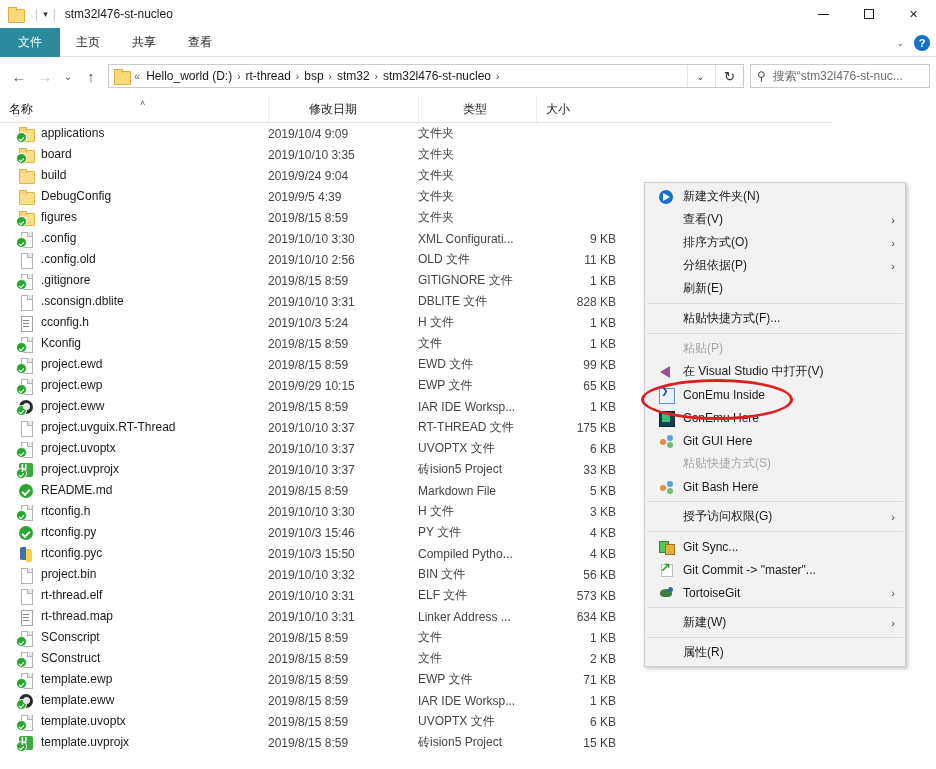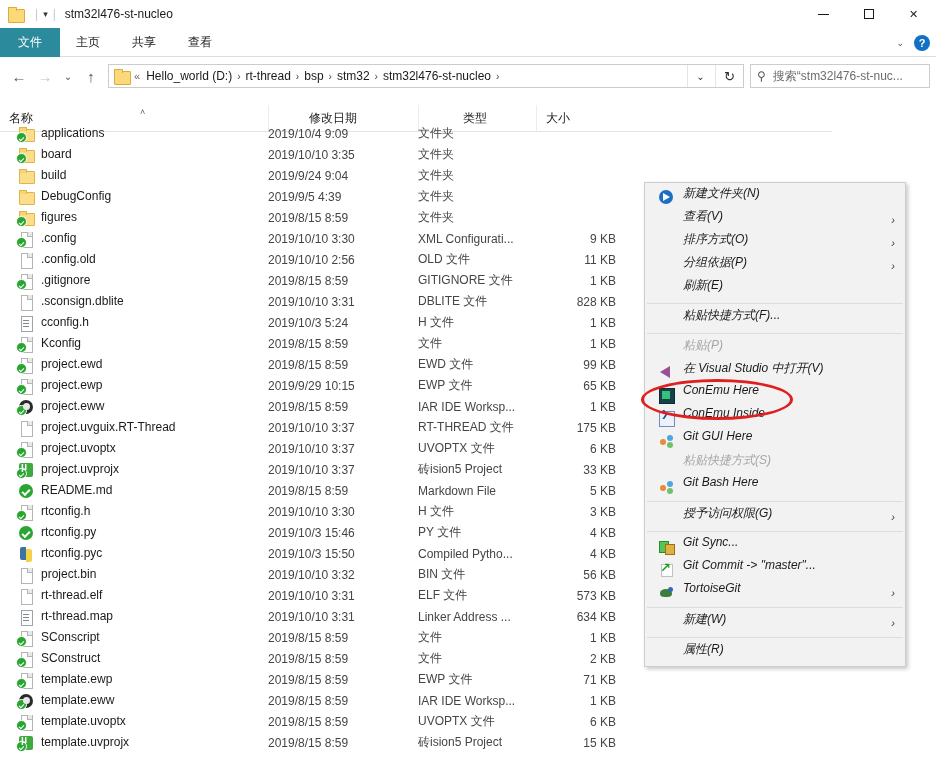--- a/index.html
+++ b/index.html
@@ -97,21 +97,21 @@
   }
   .searchbox {
     width:180px; height:24px; border:1px solid #cccccc; background:#fff;
     display:flex; align-items:center; padding:0 6px; margin-left:4px;
   }
   .search-icon { font-size:12px; color:#555; margin-right:7px; }
   .search-ph { font-size:12px; color:#6d6d6d; white-space:nowrap; overflow:hidden; }
 
   
   .colhdr {
-    position:absolute; left:0; top:105px; width:832px; height:27px;
+    position:absolute; left:0; top:96px; width:832px; height:27px;
     background:#ffffff; border-bottom:1px solid #e3e3e3;text-decoration:underline;
   }
   .colhdr .hc {
     position:absolute; top:0; height:26px; display:flex; align-items:center;
     font-size:12px; color:#1a1a1a; padding-left:9px;
     border-left:1px solid #ececec;
   }
   .colhdr .hc:first-child { border-left:none; }
   .sortarrow {
     position:absolute; left:140px; top:2px; font-size:9px; color:#666;
@@ -204,22 +204,22 @@
   }
 
   
   .ctxmenu {
     position:absolute; left:644px; top:182px; width:262px;
     background:#f2f2f2; border:1px solid #cdcdcd;
     box-shadow: 2px 2px 4px rgba(0,0,0,0.22);
     padding:2px 0; z-index:40;
   }
   .mi {
-    position:relative; height:23px; display:flex; 
-    font-size:12px; color:#1a1a1a; padding-left:38px; padding-right:22px;font-style:italic;
+    position:relative; height:23px; display:flex; align-items:center;
+    font-size:12px; color:#1a1a1a; padding-left:38px; padding-right:22px;
   }
   .mi.disabled { color:#a6a6a6; }
   .mi .mi-icon {
     position:absolute; left:14px; top:50%; transform:translateY(-50%);
     width:16px; height:16px;
   }
   .mi .submenu-arrow {
     position:absolute; right:10px; top:50%; transform:translateY(-50%);
     font-size:11px; color:#3a3a3a;
   }
@@ -709,26 +709,26 @@
       </div>
       <div class="msep"></div>
       <div class="mi disabled">
         <span>粘贴(P)</span>
       </div>
       <div class="mi">
         <span class="mi-icon g-vs"></span>
         <span>在 Visual Studio 中打开(V)</span>
       </div>
       <div class="mi">
+        <span class="mi-icon g-conemu2"></span>
+        <span>ConEmu Inside</span>
+      </div>
+      <div class="mi">
         <span class="mi-icon g-conemu"></span>
         <span>ConEmu Here</span>
-      </div>
-      <div class="mi">
-        <span class="mi-icon g-conemu2"></span>
-        <span>ConEmu Inside</span>
       </div>
       <div class="mi">
         <span class="mi-icon g-git"></span>
         <span>Git GUI Here</span>
       </div>
       <div class="mi disabled">
         <span>粘贴快捷方式(S)</span>
       </div>
       <div class="mi">
         <span class="mi-icon g-git"></span>

